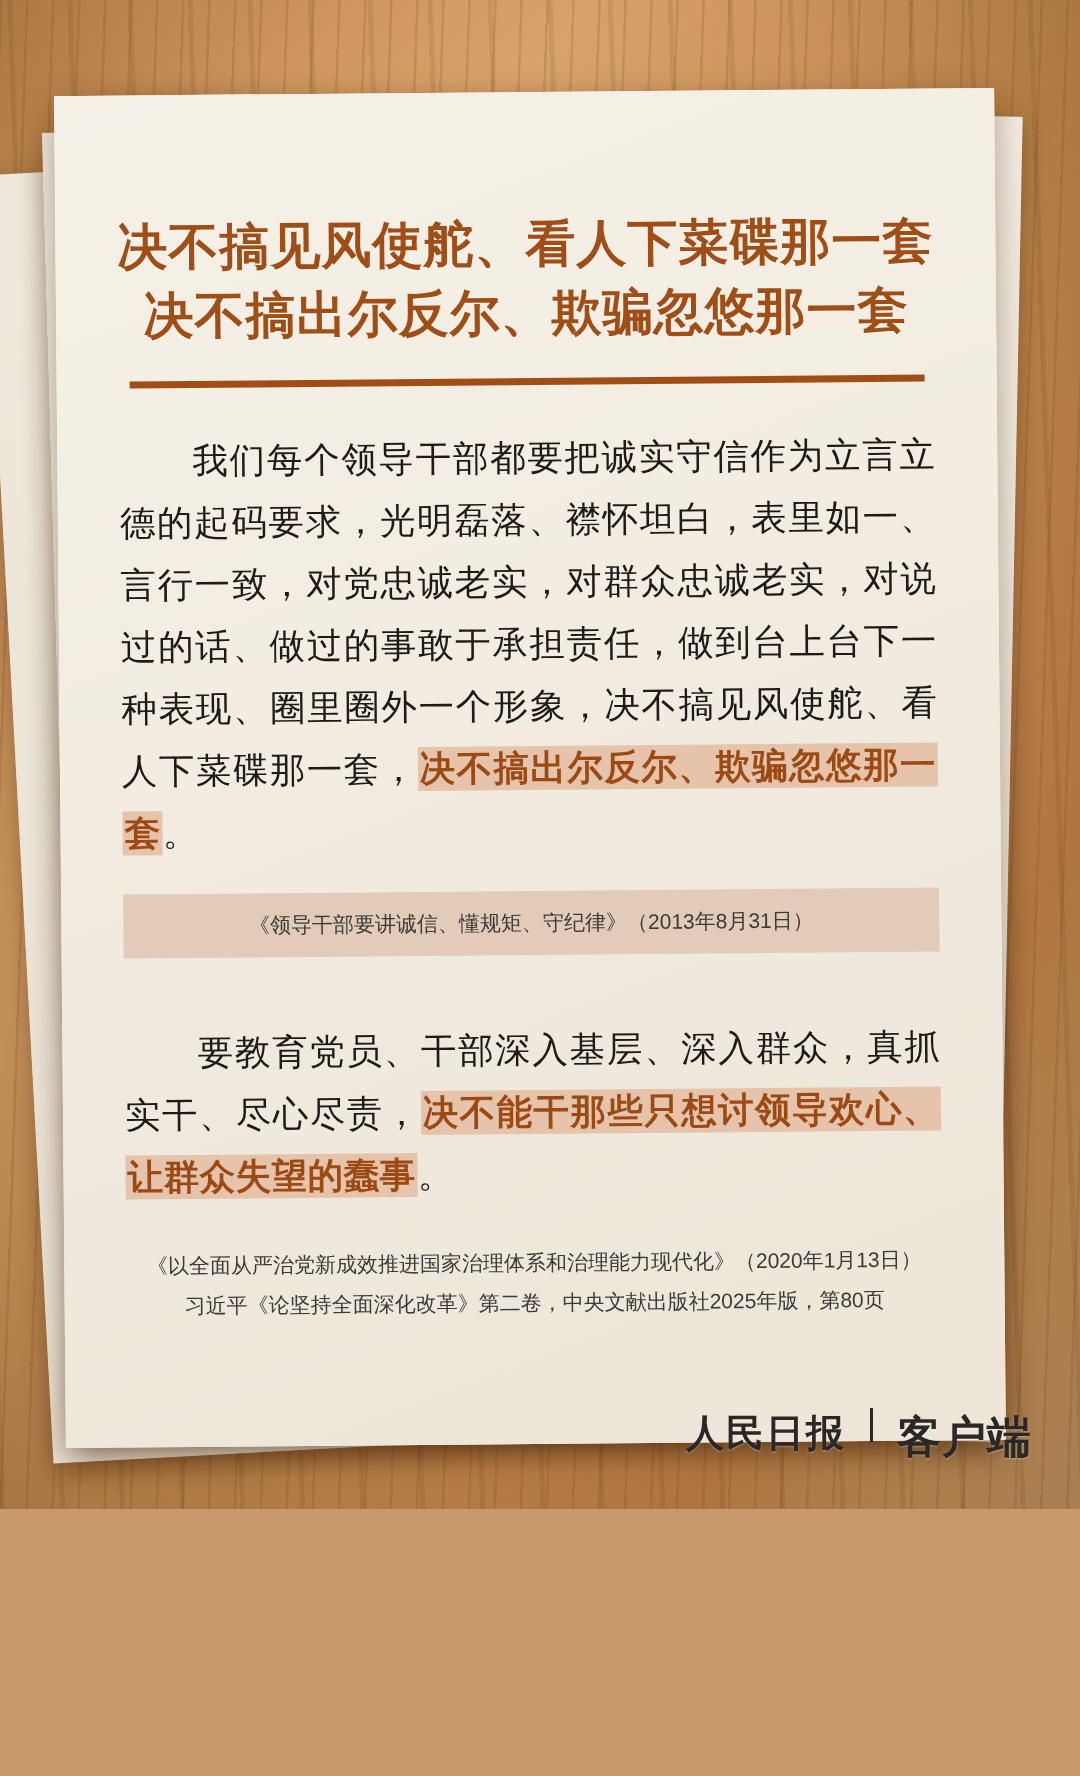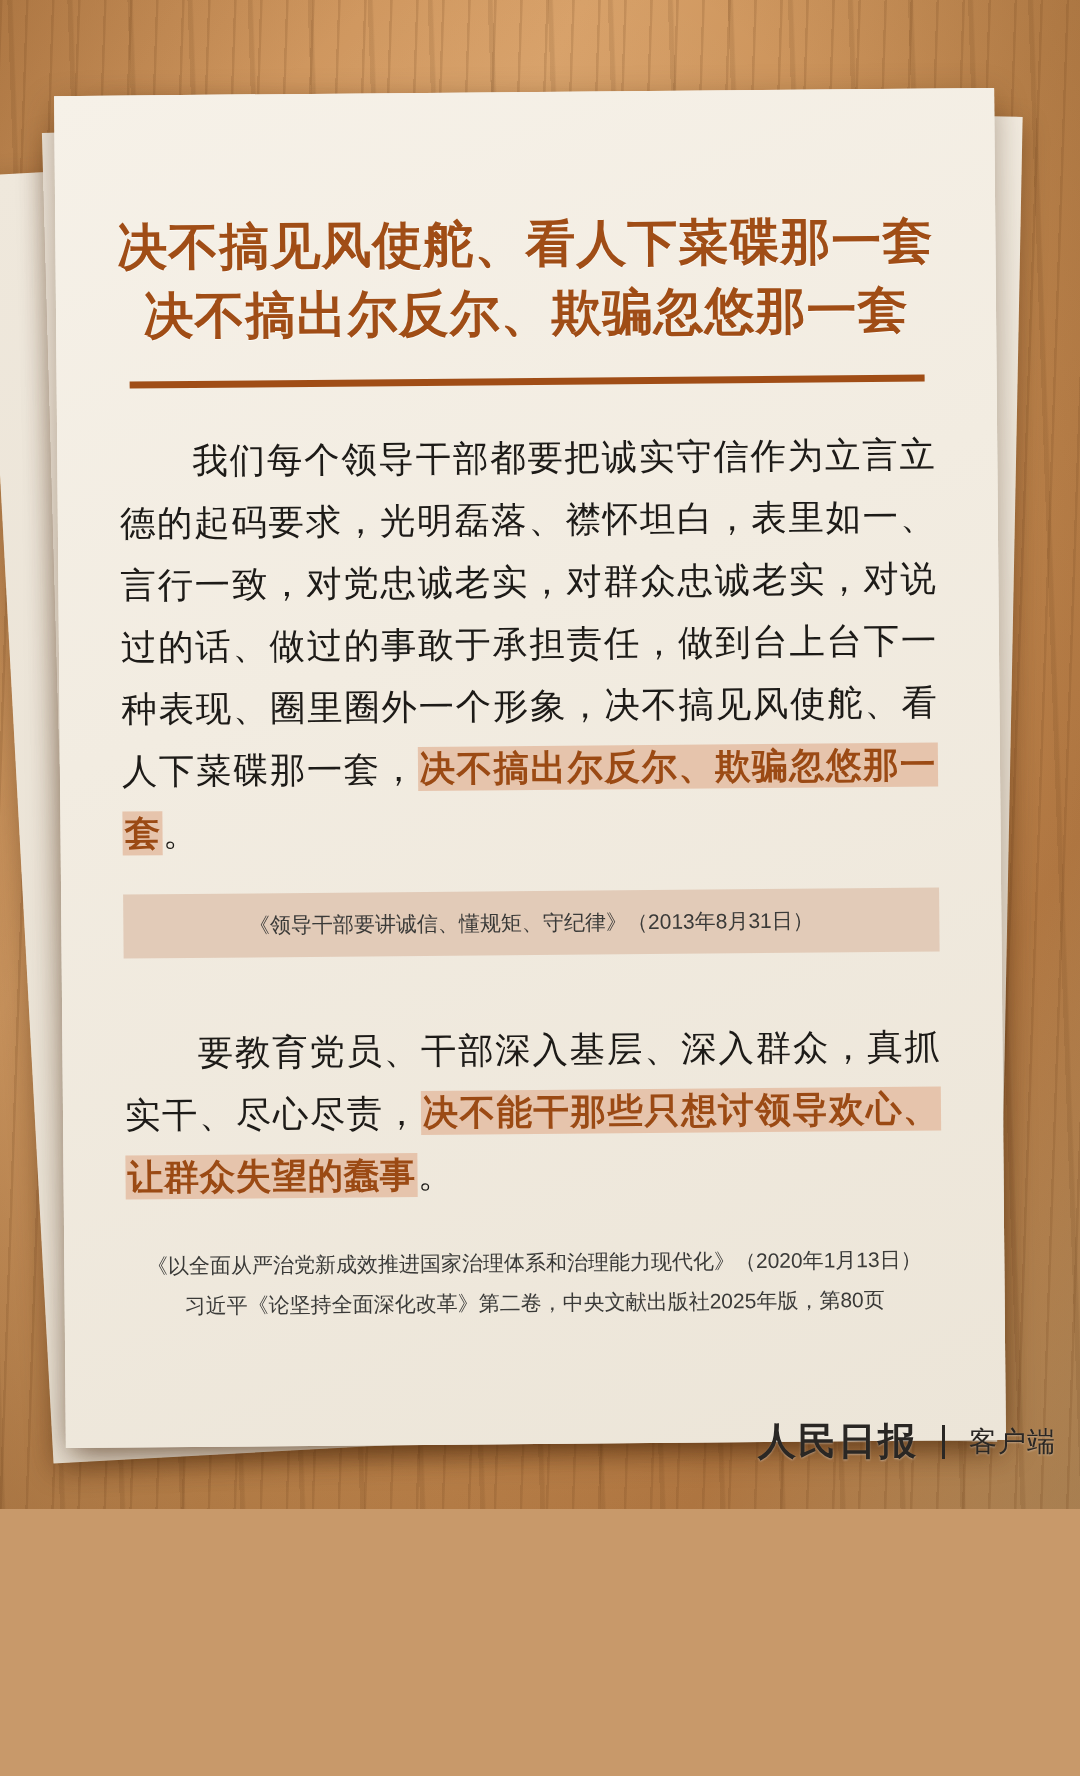--- a/index.html
+++ b/index.html
@@ -133,43 +133,42 @@
     background: none;
     color: #3a3a38;
     margin-top: 26px;
   }
 
   .para-2 { margin-top: 64px; }
 
   
   .logo {
     position: absolute;
-    right: 24px;
+    right: 48px;
     bottom: 42px;
     display: flex;
-    align-items: center;
     gap: 24px;
     color: #2a2724;
     text-shadow: 0 1px 2px rgba(255,255,255,0.35);
   }
   .logo-left {
     font-family: "Liberation Serif", serif;
     font-weight: bold;
     font-size: 38px;
     letter-spacing: 2px;
   }
   .logo-bar {
     width: 3px;
     height: 34px;
     background: #2a2724;
   }
   .logo-right {
     font-family: "Liberation Sans", sans-serif;
-    font-weight: normal;
-    font-size: 28px;
+    font-weight: bold;
+    font-size: 44px;
     letter-spacing: 1px;
   }
 </style>
 </head>
 <body>
 
 <div class="stage">
 
   <div class="sheet sheet-back1"></div>
   <div class="sheet sheet-back2"></div>

